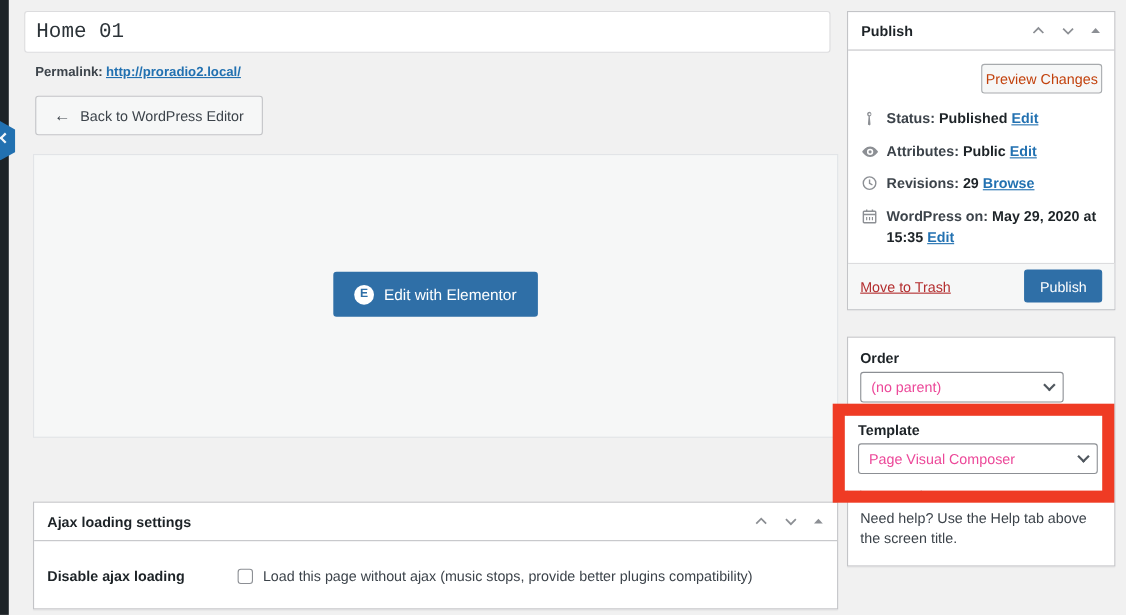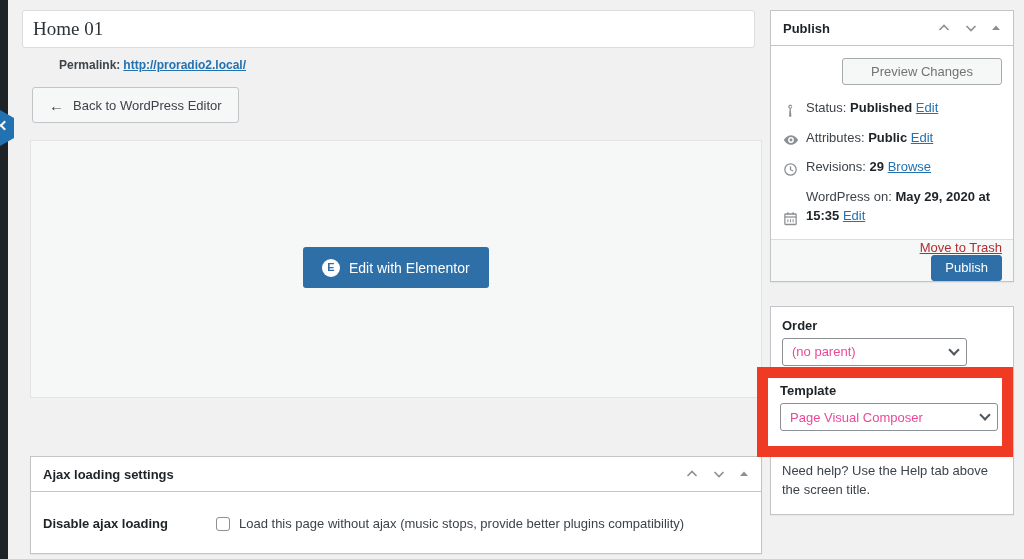--- a/index.html
+++ b/index.html
@@ -44,36 +44,36 @@
   }
 
   
   .title-input {
     display: block;
     width: 733px; height: 38px;
     background: #ffffff;
     border: 1px solid #dcdcde;
     border-radius: 3px;
     padding: 3px 10px 4px 10px;
-    font-family: Liberation Serif, serif;
+    font-family: Liberation Mono, monospace;
     font-size: 19px;
     line-height: 1.4;
     color: #2c3338;
     outline: none;
   }
 
   .permalink-row {
     margin-top: 10px;
     padding-left: 10px;
     font-size: 12px;
     font-weight: bold;
     color: #3c434a;
     letter-spacing: 0;
   }
-  .permalink-row .pl-label { font-weight: bold; margin-left: 27px; }
+  .permalink-row .pl-label { font-weight: bold; }
   .permalink-row a {
     color: #2271b1;
     text-decoration: underline;
     font-weight: bold;
     margin-left: 3px;
   }
 
   
   .back-btn {
     margin-top: 15px;
@@ -186,54 +186,54 @@
     position: absolute;
     left: 770px; top: 10px;
     width: 244px;
   }
 
   
   .pub-body { padding: 9px 11px 0 11px; }
   .preview-row { display: flex; justify-content: flex-end; padding: 3px 0 8px 0; }
   .preview-btn {
     height: 27px;
-    padding: 0 28px;
+    padding: 0 3px;
     background: #f6f7f7;
     border: 1px solid #a7aaad;
     border-radius: 3px;
-    color: #737373;
+    color: #c2410c;
     font-size: 13px;
     cursor: pointer;
     font-family: "Liberation Sans", sans-serif;
   }
   .pub-line {
     display: flex;
-    align-items: flex-end;
+    align-items: flex-start;
     gap: 7px;
     font-size: 13px;
     color: #3c434a;
     padding: 5px 0 5px 1px;
     line-height: 1.5;
+    font-weight: bold;
   }
   .pub-line .ico { flex: 0 0 16px; width: 16px; height: 17px; color: #8c8f94; line-height: 0; padding-top: 2px; }
   .pub-line .ico svg { display: block; }
   .pub-line b { color: #1d2327; }
   .pub-line a { color: #2271b1; text-decoration: underline; }
   .pub-line .txt { flex: 1 1 auto; }
 
   .pub-foot {
     display: flex;
-    align-items: flex-end;
+    align-items: center;
     justify-content: space-between;
     height: 42px;
     margin-top: 8px;
     padding: 0 11px;
     background: #f6f7f7;
     border-top: 1px solid #dcdcde;
-    flex-direction: column;
   }
   .trash-link {
     color: #b32d2e;
     font-size: 13px;
     text-decoration: underline;
     cursor: pointer;
   }
   .update-btn {
     height: 30px;
     padding: 0 13px;

